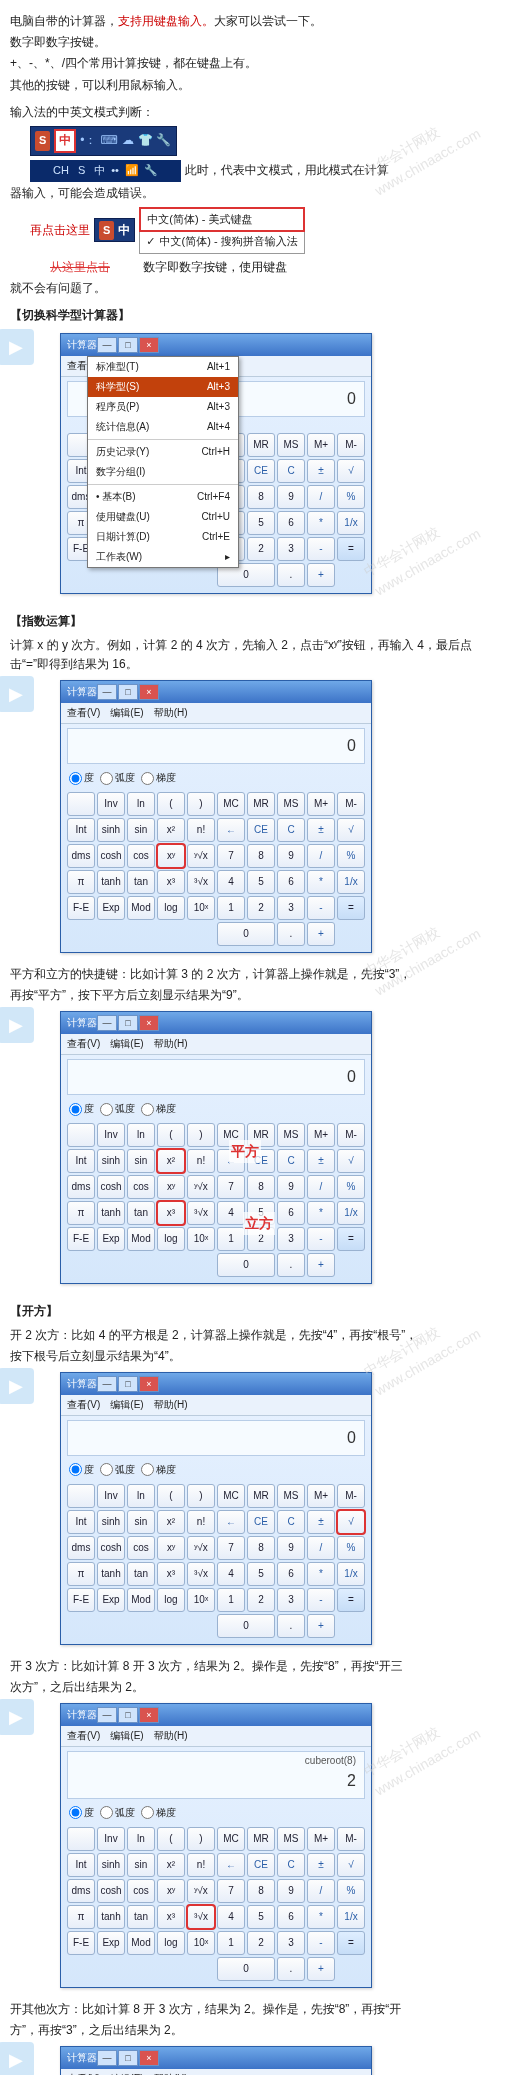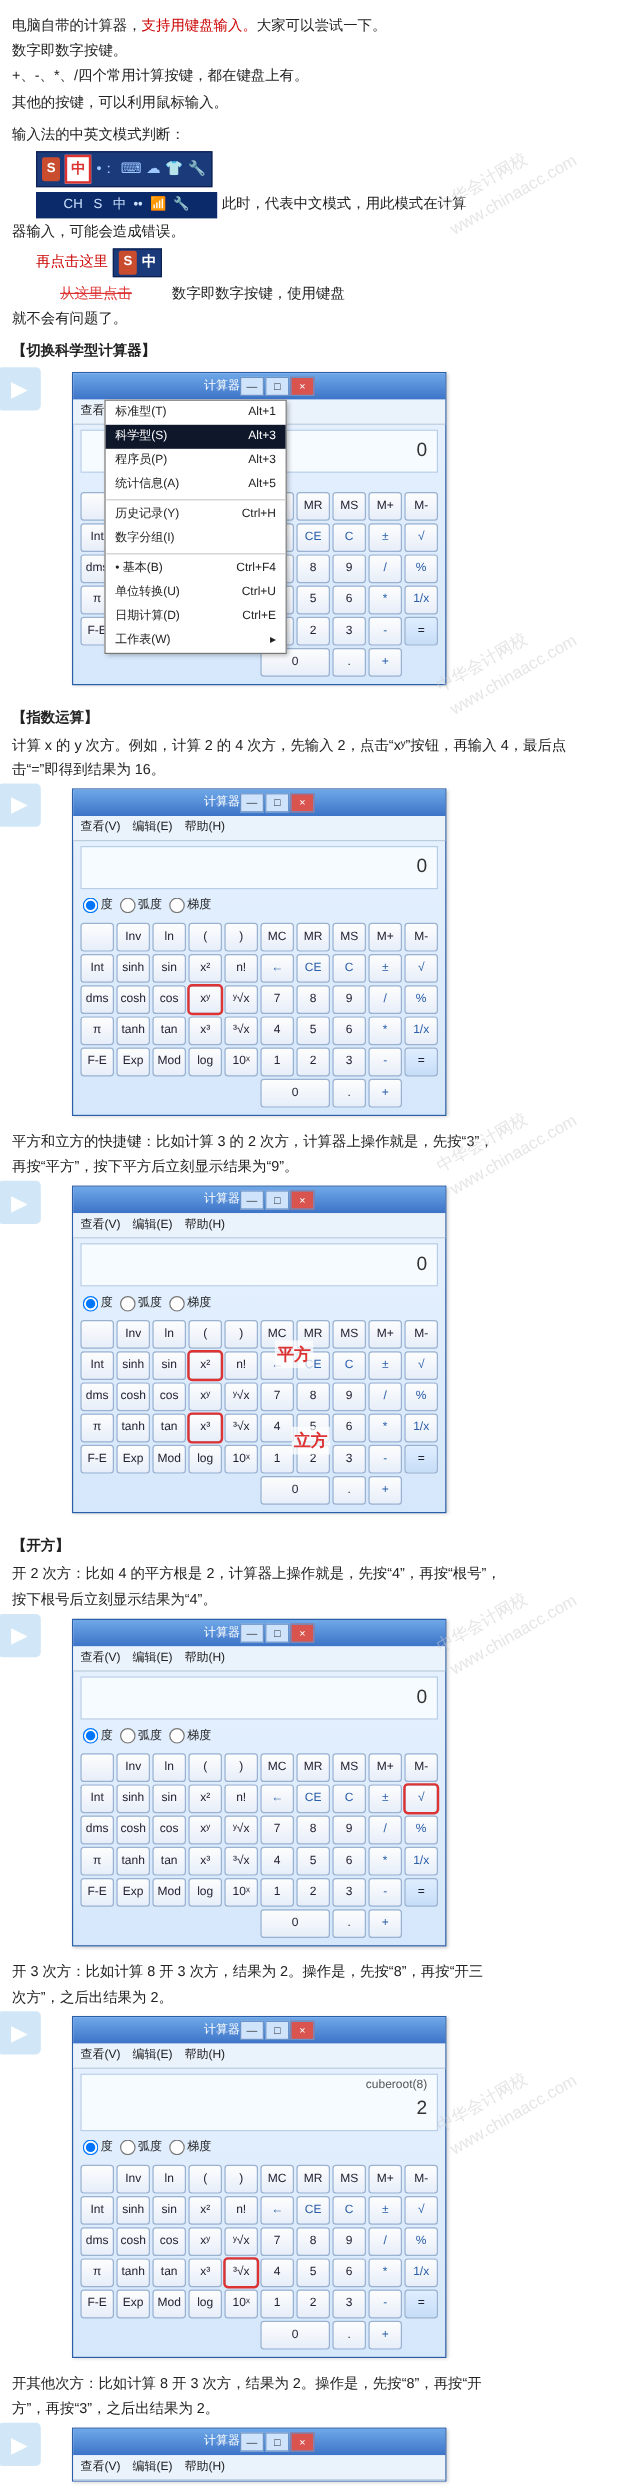--- a/index.html
+++ b/index.html
@@ -66,21 +66,21 @@
     border: 1px solid #2a5ea8;
     background: linear-gradient(#e8f2ff,#d5e7fb);
     box-shadow: 1px 1px 3px rgba(0,0,0,.2);
     font-size: 10px;
     margin: 4px 0 10px;
   }
   .calc-win.sm { width: 310px; }
   .titlebar {
     display: flex;
     align-items: center;
-    justify-content: center;
+    justify-content: flex-start;
     height: 22px;
     background: linear-gradient(#6fa8e8,#3c73c7);
     padding: 0 6px;
     color: #fff;
   }
   .titlebar .wicons { display: flex; gap: 1px; }
   .wbtn {
     width: 18px; height: 14px;
     background: #cfe3fb;
     border: 1px solid #6a92c7;
@@ -151,21 +151,21 @@
     position: absolute;
     left: 26px; top: 22px;
     background: #fff;
     border: 1px solid #777;
     box-shadow: 2px 2px 4px rgba(0,0,0,.3);
     font-size: 10px;
     z-index: 5;
     width: 150px;
   }
   .view-menu .mi { display:flex; justify-content:space-between; padding: 2px 8px; }
-  .view-menu .mi.hl { background:#0f172a; color:#fff; }
+  .view-menu .mi.hl { background:#c2410c; color:#fff; }
   .view-menu hr { margin:2px 0; border:none; border-top:1px solid #ccc; }
   .watermark {
     position: absolute;
     color: #ccc;
     font-size: 14px;
     transform: rotate(-30deg);
     pointer-events: none;
     opacity: .5;
   }
   .wm-badge {
@@ -217,20 +217,27 @@
   <span class="inline-after">此时，代表中文模式，用此模式在计算</span>
 </div>
 <div class="para">器输入，可能会造成错误。</div>
 
 <div class="lang-wrap" style="margin:4px 0 4px 20px">
   <span class="red">再点击这里</span>
   <div class="ime-bar">
     <span class="pill">S</span>
     <span style="color:#fff;font-weight:bold">中</span>
   </div>
+  <div class="menu-box">
+    <div class="row hl">中文(简体) - 美式键盘</div>
+    <div class="row">
+      <span>✓</span>
+      <span>中文(简体) - 搜狗拼音输入法</span>
+    </div>
+  </div>
 </div>
 <div class="para">
   <span style="margin-left:40px;color:#d33" class="redline">从这里点击</span>
   &nbsp;&nbsp;&nbsp;&nbsp;&nbsp;&nbsp;&nbsp;&nbsp;
   <span>数字即数字按键，使用键盘</span>
 </div>
 <div class="para">就不会有问题了。</div>
 
 <div class="section-title">【切换科学型计算器】</div>
 <div class="calc-block">
@@ -258,37 +265,37 @@
       <div class="mi hl">
           <span>科学型(S)</span>
           <span>Alt+3</span>
         </div>
       <div class="mi">
           <span>程序员(P)</span>
           <span>Alt+3</span>
         </div>
       <div class="mi">
           <span>统计信息(A)</span>
-          <span>Alt+5</span>
+          <span>Alt+4</span>
         </div>
       <hr>
       <div class="mi">
           <span>历史记录(Y)</span>
           <span>Ctrl+H</span>
         </div>
       <div class="mi">
           <span>数字分组(I)</span>
         </div>
       <hr>
       <div class="mi">
           <span>• <span>基本(B)</span></span>
           <span>Ctrl+F4</span>
         </div>
       <div class="mi">
-          <span>单位转换(U)</span>
+          <span>使用键盘(U)</span>
           <span>Ctrl+U</span>
         </div>
       <div class="mi">
           <span>日期计算(D)</span>
           <span>Ctrl+E</span>
         </div>
       <div class="mi">
           <span>工作表(W)</span>
           <span>▸</span>
         </div>

